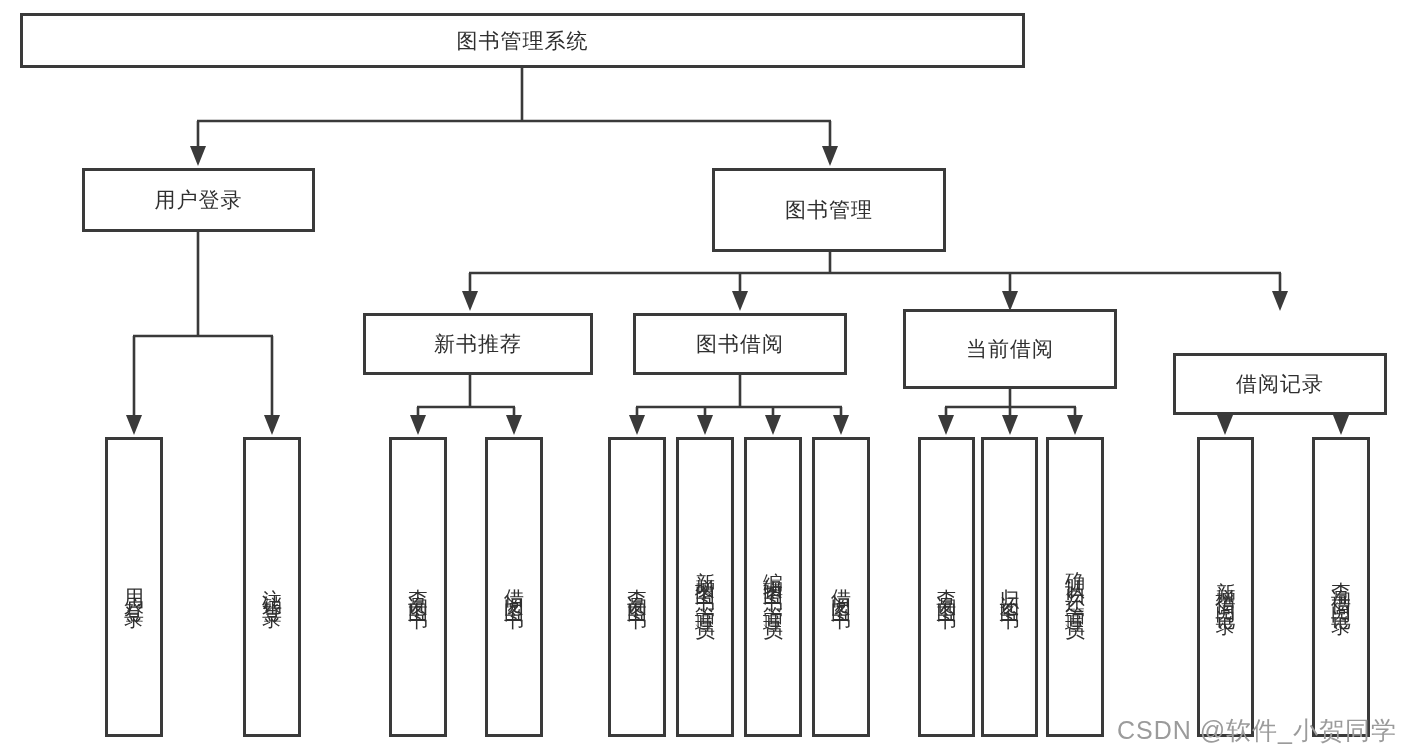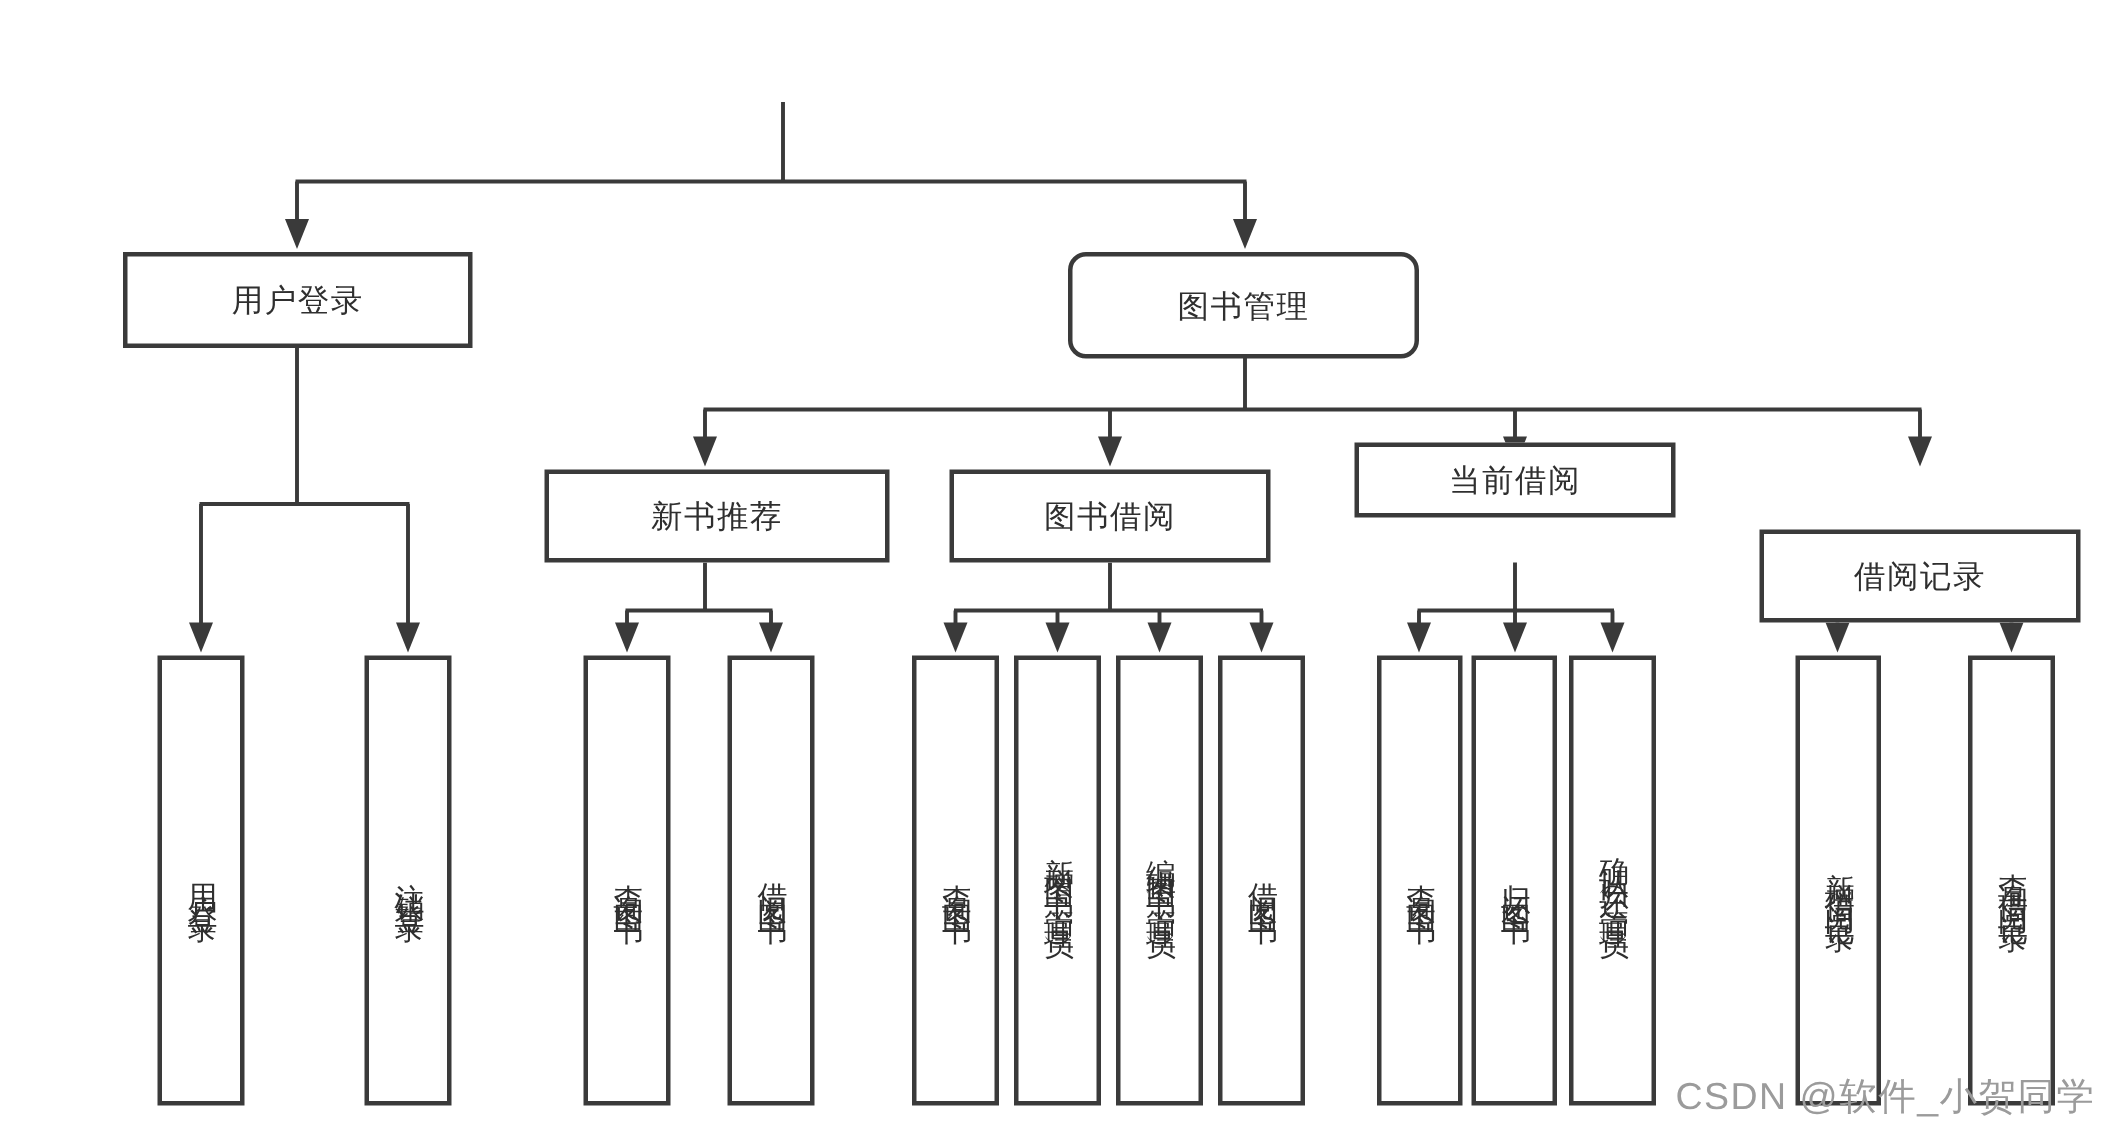--- a/index.html
+++ b/index.html
@@ -86,35 +86,38 @@
     <path d="M1010,375 L1010,407 M945,407 L1076,407 M946,407 L946,416 M1010,407 L1010,416 M1075,407 L1075,416"></path>
     <polygon points="946,435 938,415 954,415"></polygon>
     <polygon points="1010,435 1002,415 1018,415"></polygon>
     <polygon points="1075,435 1067,415 1083,415"></polygon>
 
     <path d="M1280,375 L1280,407 M1224,407 L1342,407 M1225,407 L1225,416 M1341,407 L1341,416"></path>
     <polygon points="1225,435 1217,415 1233,415"></polygon>
     <polygon points="1341,435 1333,415 1349,415"></polygon>
   </svg>
 
+  <div class="node h" style="left:20px;top:13px;width:1005px;height:55px;">
+    <span>图书管理系统</span>
+  </div>
 
   <div class="node h" style="left:82px;top:168px;width:233px;height:64px;">
     <span>用户登录</span>
   </div>
-  <div class="node h" style="left:712px;top:168px;width:234px;height:71px;border-radius:12px;">
+  <div class="node h" style="left:712px;top:168px;width:234px;height:84px;">
     <span>图书管理</span>
   </div>
 
   <div class="node h" style="left:363px;top:313px;width:230px;height:62px;">
     <span>新书推荐</span>
   </div>
   <div class="node h" style="left:633px;top:313px;width:214px;height:62px;font-family:Liberation Mono, monospace;">
     <span>图书借阅</span>
   </div>
-  <div class="node h" style="left:903px;top:295px;width:214px;height:50px;">
+  <div class="node h" style="left:903px;top:309px;width:214px;height:80px;">
     <span>当前借阅</span>
   </div>
   <div class="node h" style="left:1173px;top:313px;width:214px;height:62px;margin-top:40px;">
     <span>借阅记录</span>
   </div>
 
   <div class="node v" style="left:105px;top:437px;width:58px;height:300px;">
     <span>用户登录</span>
   </div>
   <div class="node v" style="left:243px;top:437px;width:58px;height:300px;">

